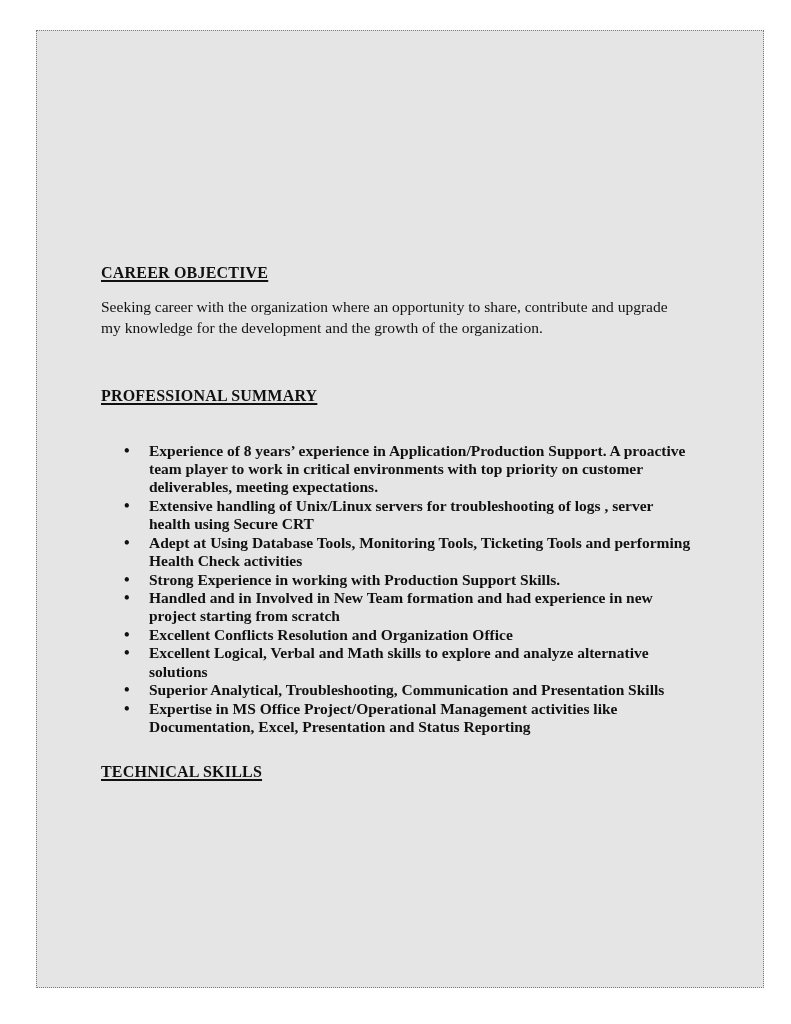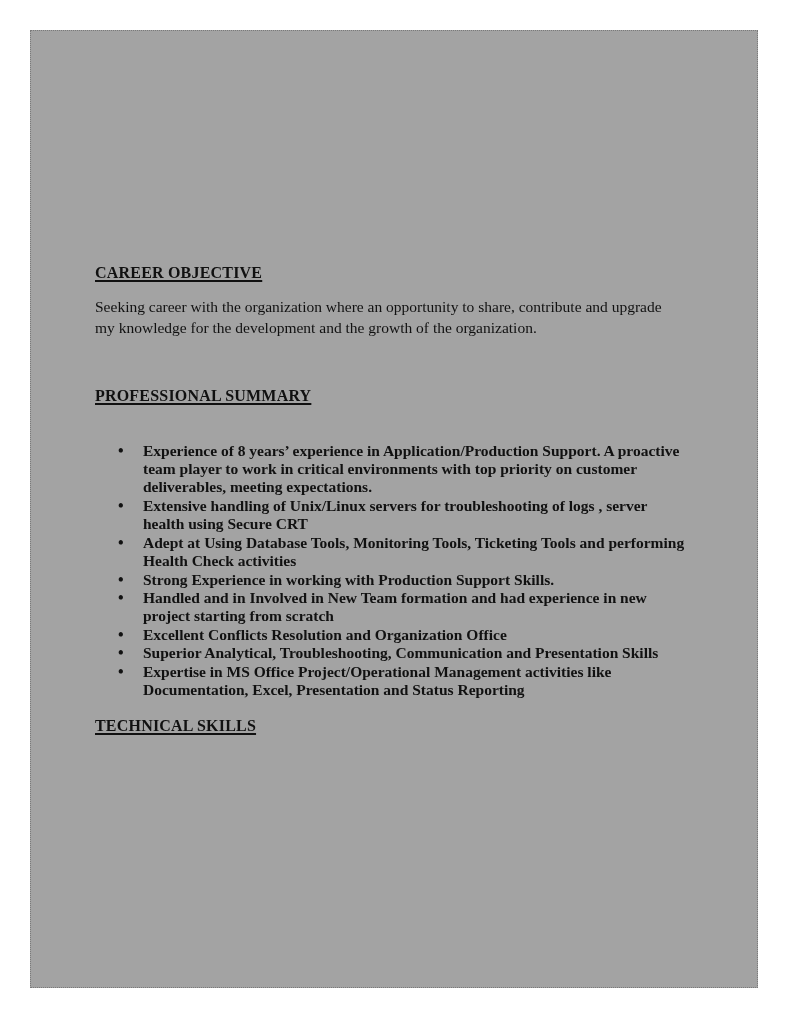--- a/index.html
+++ b/index.html
@@ -5,47 +5,47 @@
   html, body {
     margin: 0;
     padding: 0;
     width: 791px;
     height: 1024px;
     background: #ffffff;
     overflow: hidden;
   }
   .page-frame {
     position: absolute;
-    left: 30px;
+    left: 36px;
     top: 30px;
     width: 728px;
     height: 958px;
     border: 1px dotted #7a7a7a;
-    background: #a3a3a3;
+    background: #e5e5e5;
     box-sizing: border-box;
   }
   .content {
     padding: 0 66px 0 64px;
     font-family: "Liberation Serif", "DejaVu Serif", serif;
     color: #111111;
     font-size: 15.5px;
   }
   .section-heading {
     margin: 0;
     font-size: 16px;
     font-weight: bold;
     text-decoration: underline;
     text-decoration-thickness: 2px;
     text-underline-offset: 2px;
     letter-spacing: 0.2px;
     line-height: 1.2;
   }
   .heading-objective { margin-top: 232px; }
   .heading-summary   { margin-top: 48px; }
-  .heading-technical { margin-top: 16px; }
+  .heading-technical { margin-top: 25px; }
   .body-paragraph {
     margin: 14px 7px 0 0;
     line-height: 1.36;
   }
   .bullet-list {
     margin: 36px 0 0 0;
     padding: 0 0 0 48px;
     list-style: none;
     line-height: 1.19;
     font-weight: bold;
@@ -74,20 +74,21 @@
 
     <h2 class="section-heading heading-summary">PROFESSIONAL SUMMARY</h2>
 
     <ul class="bullet-list">
         <li>Experience of 8 years’ experience in Application/Production Support. A proactive team player to work in critical environments with top priority on customer deliverables, meeting expectations.</li>
         <li>Extensive handling of Unix/Linux servers for troubleshooting of logs , server health using Secure CRT</li>
         <li>Adept at Using Database Tools, Monitoring Tools, Ticketing Tools and performing Health Check activities</li>
         <li>Strong Experience in working with Production Support Skills.</li>
         <li>Handled and in Involved in New Team formation and had experience in new project starting from scratch</li>
         <li>Excellent Conflicts Resolution and Organization Office</li>
+        <li>Excellent Logical, Verbal and Math skills to explore and analyze alternative solutions</li>
         <li>Superior Analytical, Troubleshooting, Communication and Presentation Skills</li>
         <li>Expertise in MS Office Project/Operational Management activities like Documentation, Excel, Presentation and Status Reporting</li>
       </ul>
 
     <h2 class="section-heading heading-technical">TECHNICAL SKILLS</h2>
 
   </div>
 </div>
 
 </body></html>

